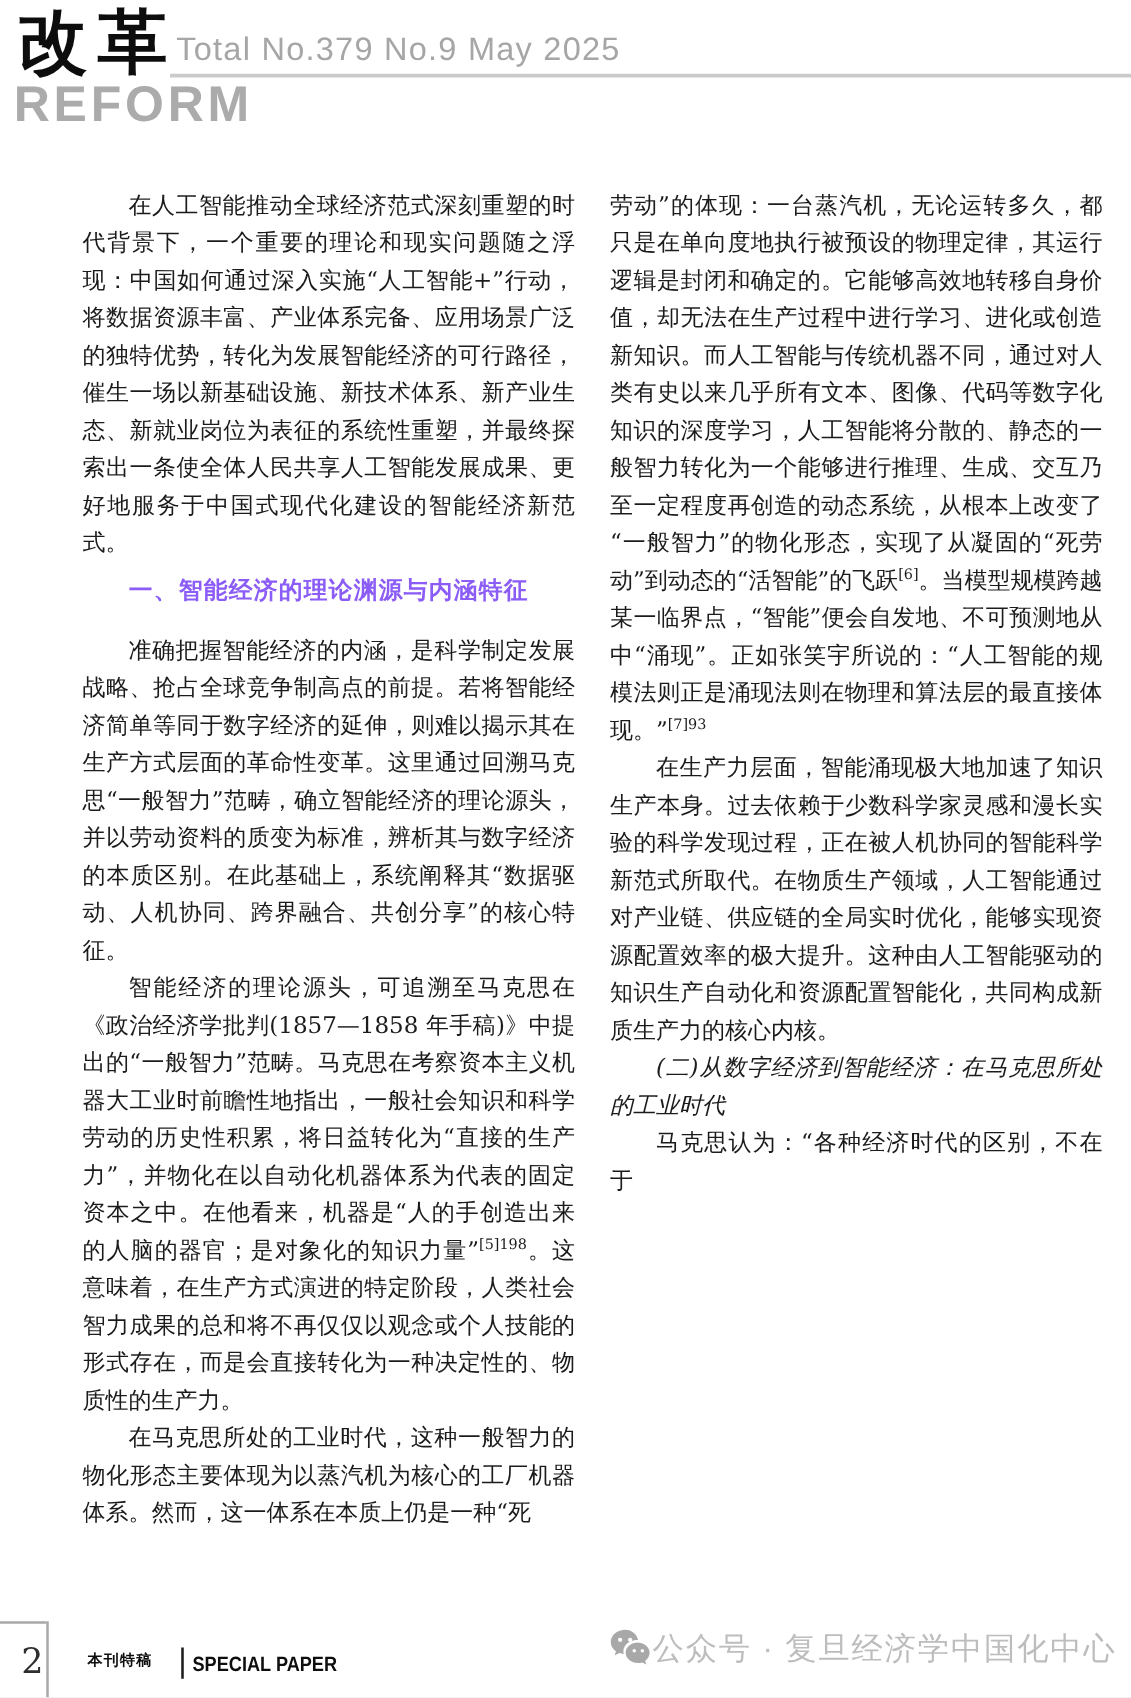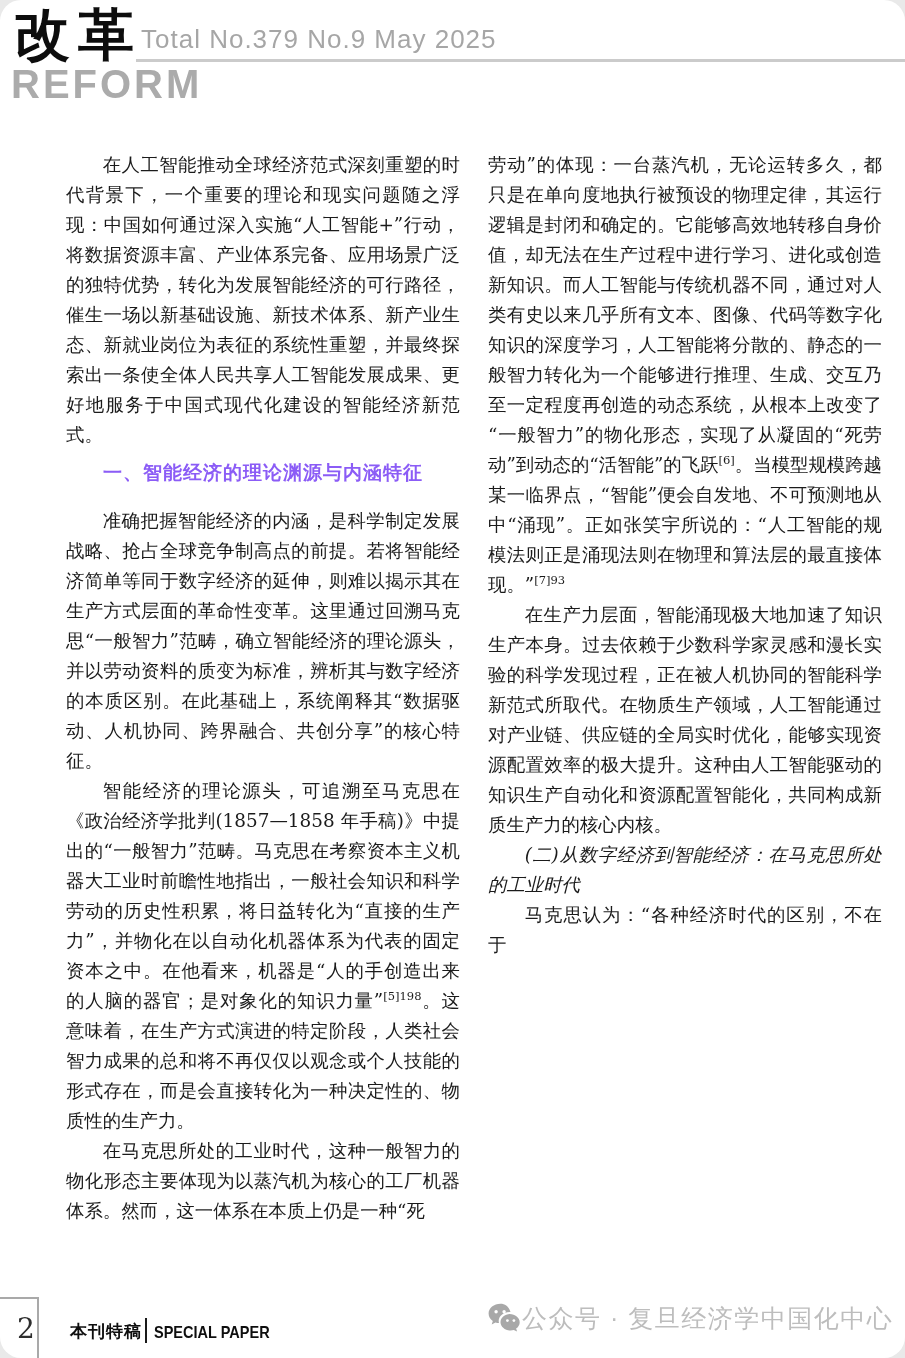--- a/index.html
+++ b/index.html
@@ -1,21 +1,20 @@
 <!DOCTYPE html>
 <html lang="zh"><head>
 <meta charset="utf-8">
 <style>
   html,body{margin:0;padding:0;background:#e9e9e9;}
   .page{
     position:relative;width:905px;height:1358px;margin:0 auto;
     background:#ffffff;overflow:hidden;
     font-family:"DejaVu Serif","Liberation Serif",serif;
     color:#1b1b1b;
-    border-radius:21px;
   }
   
   .logo-cn{
     position:absolute;left:14px;top:2px;
     font-size:56px;font-weight:900;letter-spacing:8px;line-height:64px;
     color:#0d0d0d;font-family:"DejaVu Serif",serif;
   }
   .issue-info{
     position:absolute;left:141px;top:24px;
     font-size:26px;color:#a6a6a6;letter-spacing:1px;
@@ -49,21 +48,21 @@
   .col sup{font-size:11.5px;line-height:0;letter-spacing:0;}
   
   .bracket-h{position:absolute;left:0;top:1297px;width:37px;height:1.5px;background:#a9a9a9;}
   .bracket-v{position:absolute;left:37px;top:1297px;width:1.5px;height:61px;background:#a9a9a9;}
   .page-num{
     position:absolute;left:17px;top:1312px;
     font-size:28px;color:#2e2e2e;font-family:"DejaVu Serif",serif;font-weight:400;
   }
   .section-cn{
     position:absolute;left:70px;top:1320px;
-    font-size:17px;font-weight:900;color:#0e0e0e;letter-spacing:1px;
+    font-size:12px;font-weight:900;color:#0e0e0e;letter-spacing:1px;
     font-family:Liberation Mono, monospace;
   }
   .footer-divider{position:absolute;left:145px;top:1318px;width:2px;height:25px;background:#1a1a1a;}
   .section-en{
     position:absolute;left:154px;top:1323px;
     font-size:16.5px;font-weight:900;color:#0e0e0e;
     font-family:"Liberation Sans","DejaVu Sans",sans-serif;
     transform:scaleX(0.88);transform-origin:left center;white-space:nowrap;
   }
   .wechat{

